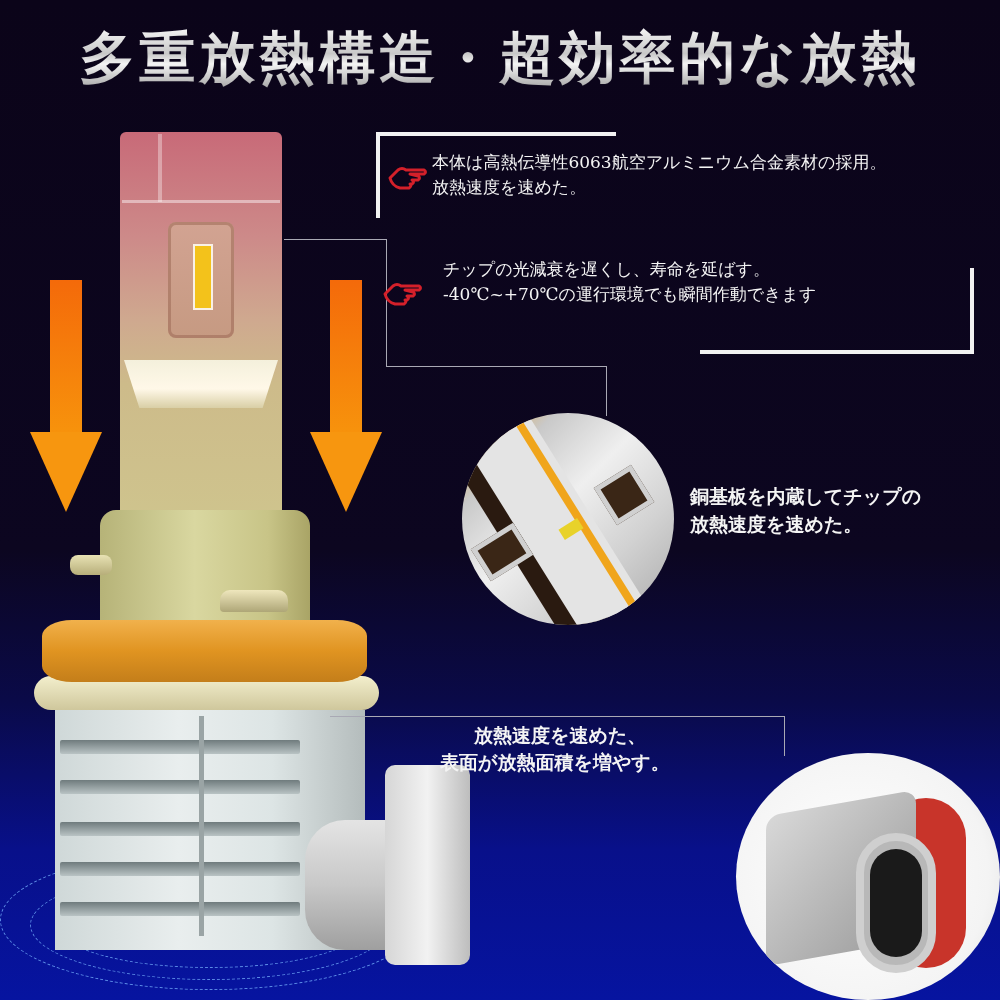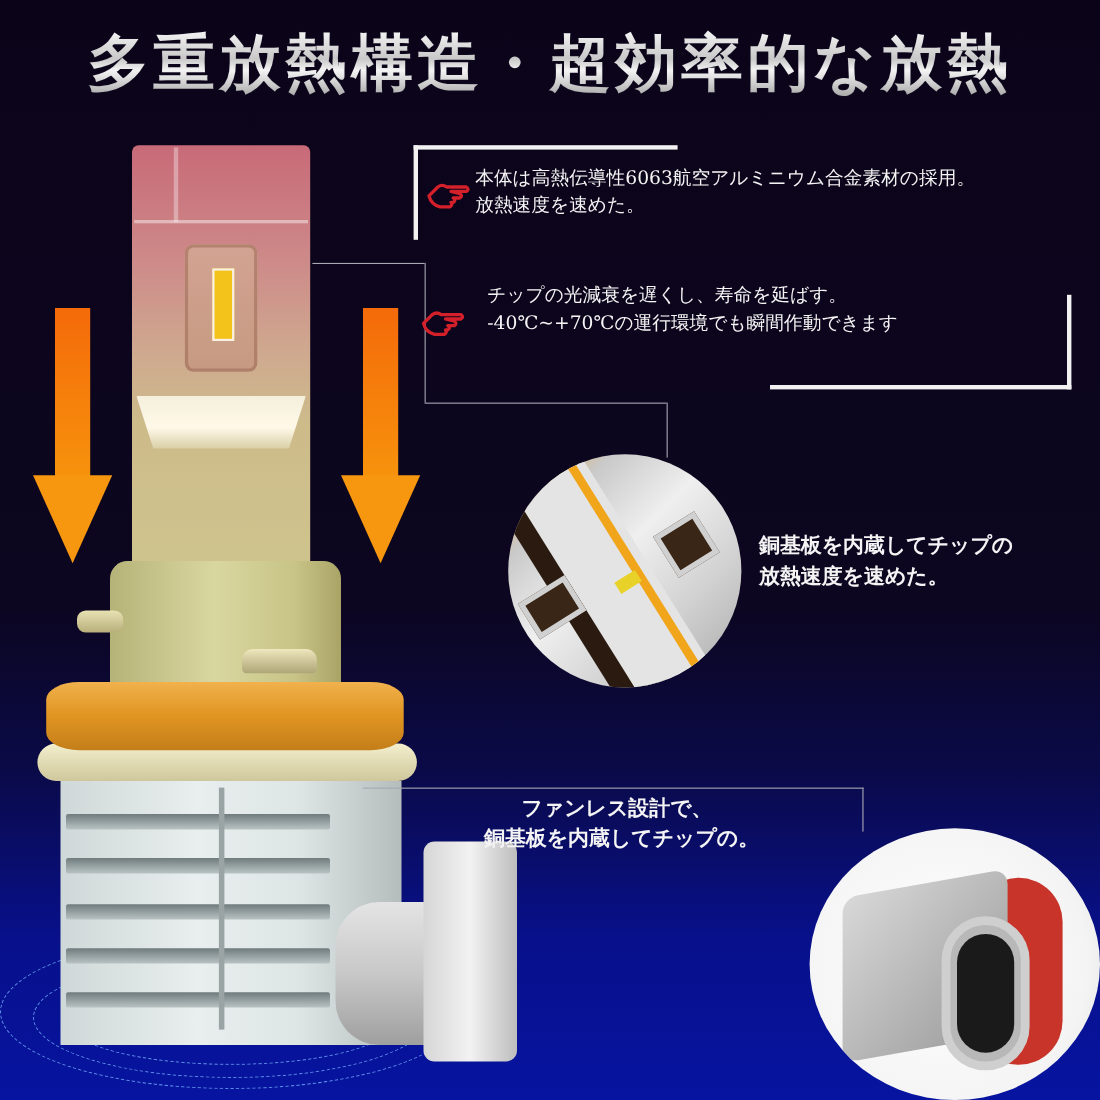--- a/index.html
+++ b/index.html
@@ -173,22 +173,22 @@
   <div class="abs" style="left:98px; top:110px; width:22px; height:12px; background:#e8d22a; transform:rotate(-32deg);"></div>
 </div>
 <div class="abs callout-text" style="left:690px; top:482px; font-size:19px; line-height:28px; font-weight:bold;">
   <div>銅基板を内蔵してチップの</div>
   <div>放熱速度を速めた。</div>
 </div>
 
 <div class="abs thin-line" style="left:330px; top:716px; width:455px; height:1px;"></div>
 <div class="abs thin-line" style="left:784px; top:716px; width:1px; height:40px;"></div>
 <div class="abs callout-text" style="left:440px; top:722px; font-size:19px; line-height:27px; font-weight:bold;">
-  <div style="padding-left:34px;">ファンレス設計で、</div>
-  <div style="padding-left:0px;">銅基板を内蔵してチップの。</div>
+  <div style="padding-left:34px;">放熱速度を速めた、</div>
+  <div style="padding-left:0px;">表面が放熱面積を増やす。</div>
 </div>
 
 <div class="abs circle-connector">
   <div class="abs" style="left:150px; top:45px; width:80px; height:170px; border-radius:40px; background:#c8342a;"></div>
   <div class="abs" style="left:30px; top:50px; width:150px; height:150px; border-radius:14px; background:linear-gradient(135deg,#d8d8d8,#9a9a9a); transform:skewY(-10deg);"></div>
   <div class="abs" style="left:120px; top:80px; width:80px; height:140px; border-radius:40px; background:#b8b8b8; border:8px solid #cfcfcf;"></div>
   <div class="abs" style="left:134px; top:96px; width:52px; height:108px; border-radius:26px; background:#1a1a1a;"></div>
 </div>
 
 </body></html>

